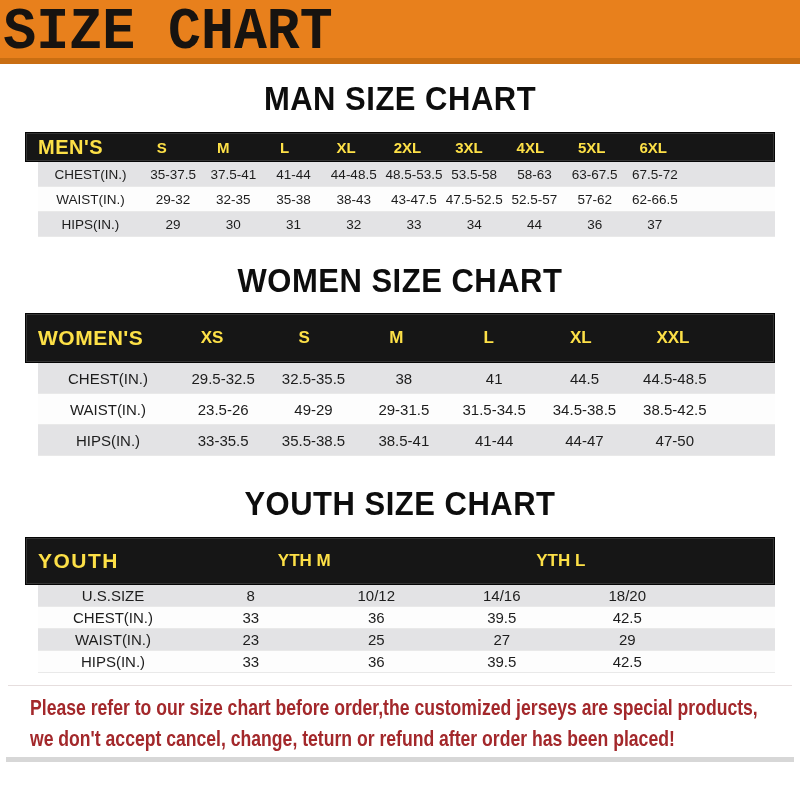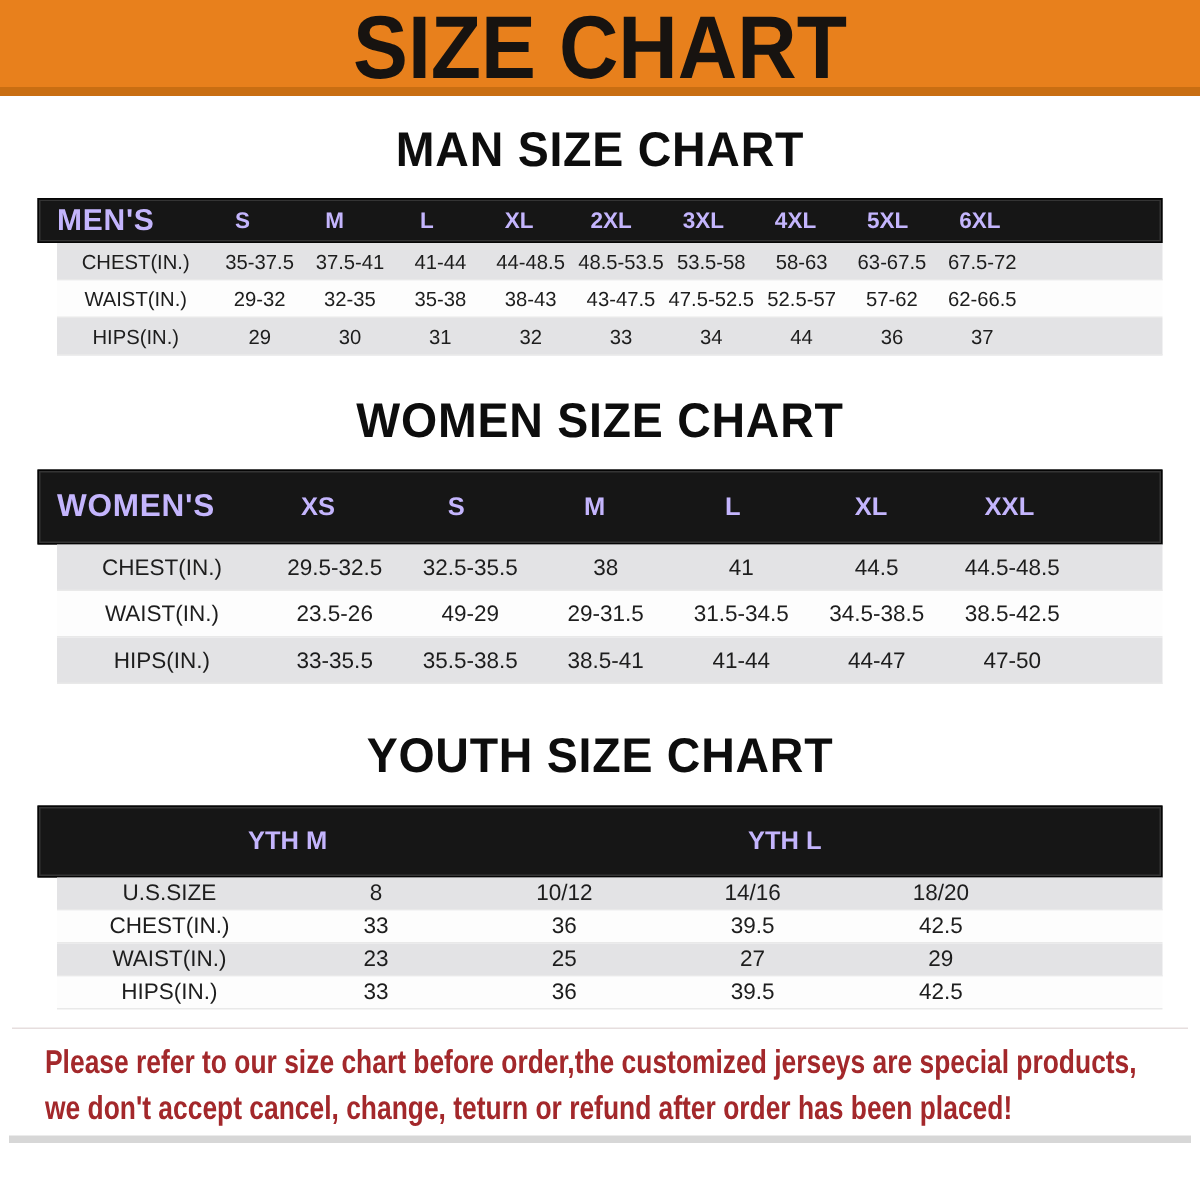--- a/index.html
+++ b/index.html
@@ -9,21 +9,21 @@
     overflow: hidden;
     font-family: "Liberation Sans", sans-serif;
     color: #1d1d1d;
   }
 
   
   .banner {
     height: 64px;
     background: var(--banner_bg, #E8801C);
     border-bottom: 6px solid var(--banner_edge, #C96E12);
-    text-align: center;
+    font-family: Liberation Mono, monospace;
   }
   .banner h1 {
     display: inline-block;
     line-height: 64px;
     font-size: 56px;
     font-weight: bold;
     letter-spacing: 0px;
     color: #171310;
     transform: scale(0.98, 1.06);
     transform-origin: center;
@@ -46,21 +46,21 @@
 
   
   .size-table { margin: 0 25px; }
 
   .bar {
     display: flex;
     align-items: center;
     background: var(--bar_bg, #161616);
     box-shadow: inset 0 0 0 1px #343434;
     border: 1px solid #050505;
-    color: #c4b5fd;
+    color: #fde047;
   }
   .bar .bar-label {
     font-weight: bold;
     padding-left: 12px;
     letter-spacing: 0.5px;
     white-space: nowrap;
   }
   .bar .cell { font-weight: bold; }
 
   .row { display: flex; align-items: center; border-bottom: 1px solid #e9e9e9; margin-left: 13px; }
@@ -227,20 +227,21 @@
     <div class="cell">44-47</div>
     <div class="cell">47-50</div>
     <div class="spacer"></div>
   </div>
 </div>
 
 <h2 class="chart-heading heading-youth">YOUTH SIZE CHART</h2>
 
 <div class="size-table youth">
   <div class="bar">
+    <div class="bar-label">YOUTH</div>
     <div class="cell">YTH M</div>
     <div class="cell">YTH L</div>
     <div class="spacer"></div>
   </div>
 
   <div class="row gray">
     <div class="row-label">U.S.SIZE</div>
     <div class="cell">8</div>
     <div class="cell">10/12</div>
     <div class="cell">14/16</div>

